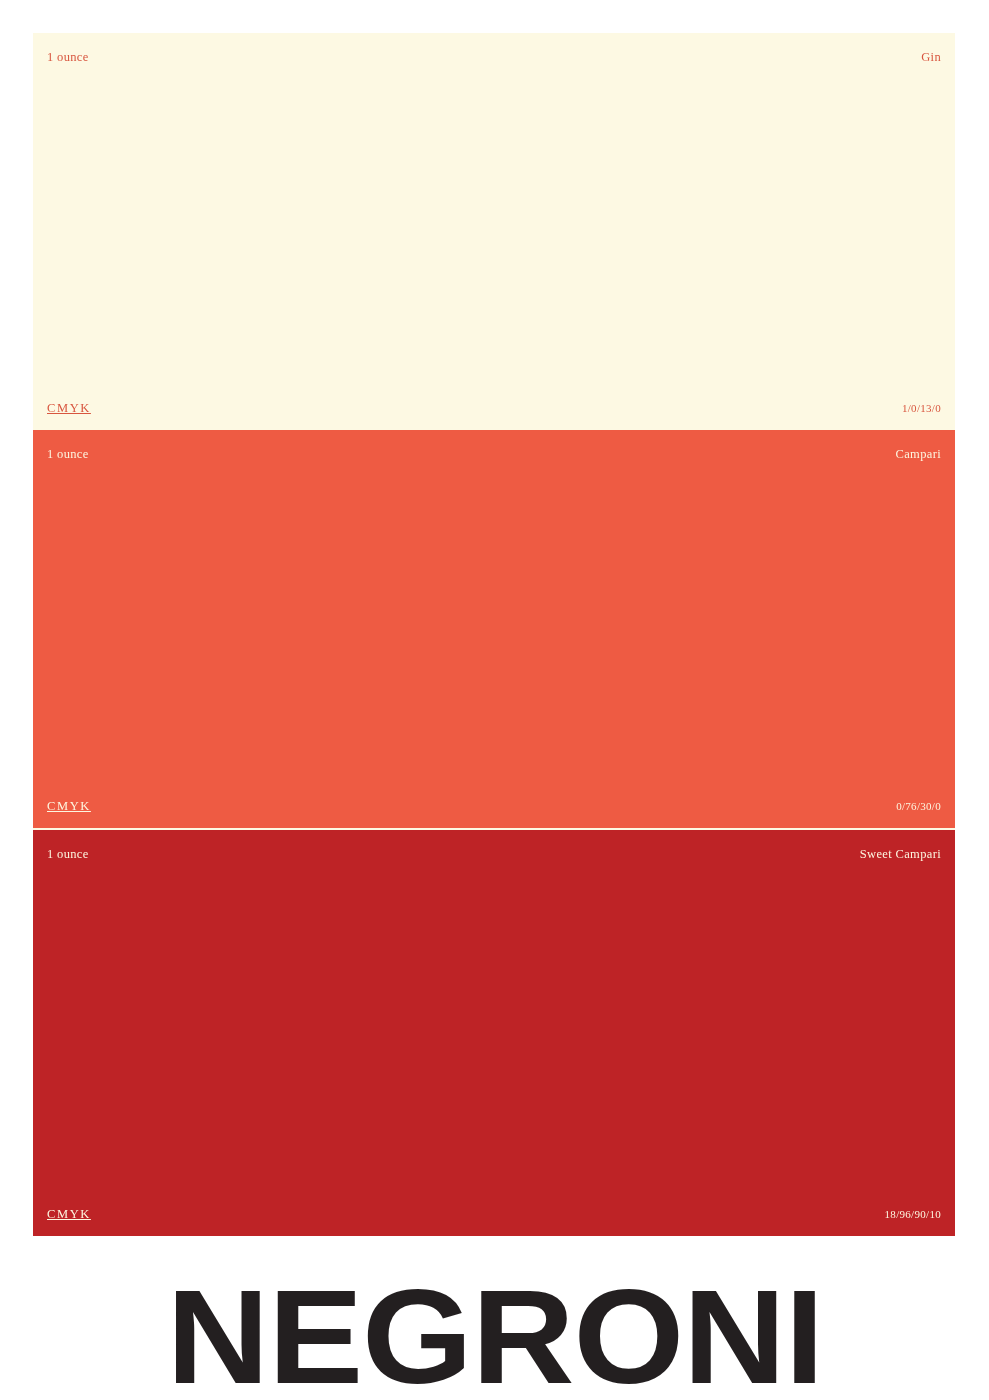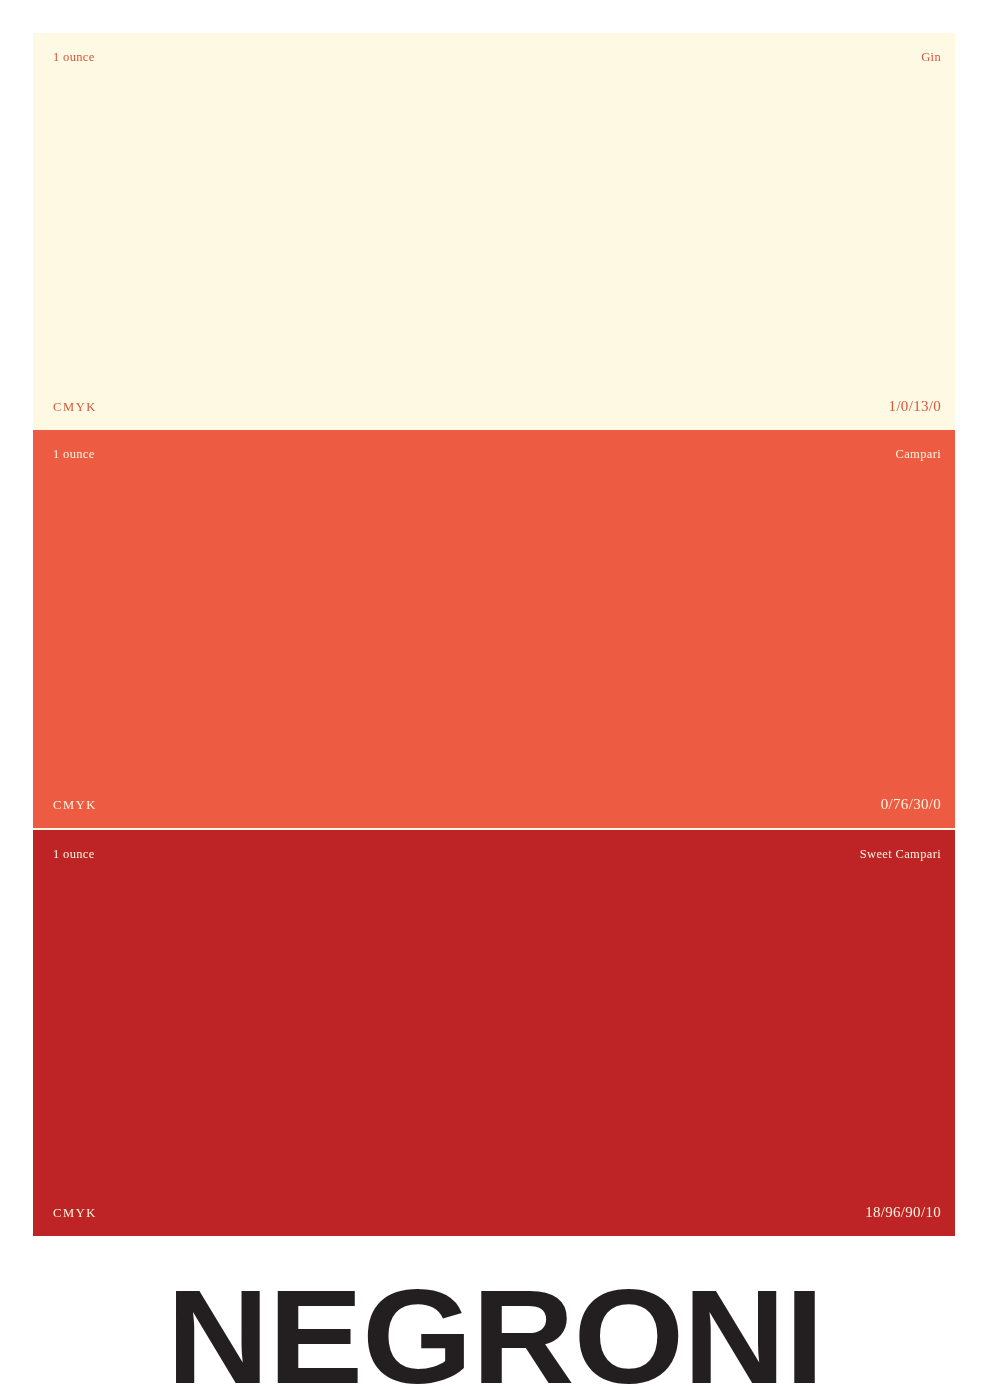--- a/index.html
+++ b/index.html
@@ -31,21 +31,21 @@
     top: 33px;
     width: 922px;
     height: 1205px;
     display: flex;
     flex-direction: column;
   }
 
   .panel {
     position: relative;
     box-sizing: border-box;
-    padding: 18px 14px 16px 20px;
+    padding: 18px 14px 16px 14px;
     display: flex;
     flex-direction: column;
     justify-content: space-between;
   }
 
   .panel-gin {
     background: #fdf9e3;
     height: 397px;
     color: #d8563f;
   }
@@ -74,25 +74,26 @@
     font-size: 12.5px;
     letter-spacing: 0.35px;
     white-space: nowrap;
   }
 
   .lbl-cmyk {
     font-family: "Liberation Serif", serif;
     font-size: 12.5px;
     letter-spacing: 1.6px;
     white-space: nowrap;
+    text-decoration: underline;
   }
 
   .lbl-value {
     font-family: "Liberation Serif", serif;
-    font-size: 15px;
+    font-size: 11px;
     letter-spacing: 0.3px;
     white-space: nowrap;
   }
 
   
   .title-area {
     position: absolute;
     left: 0;
     top: 1256px;
     width: 989px;

